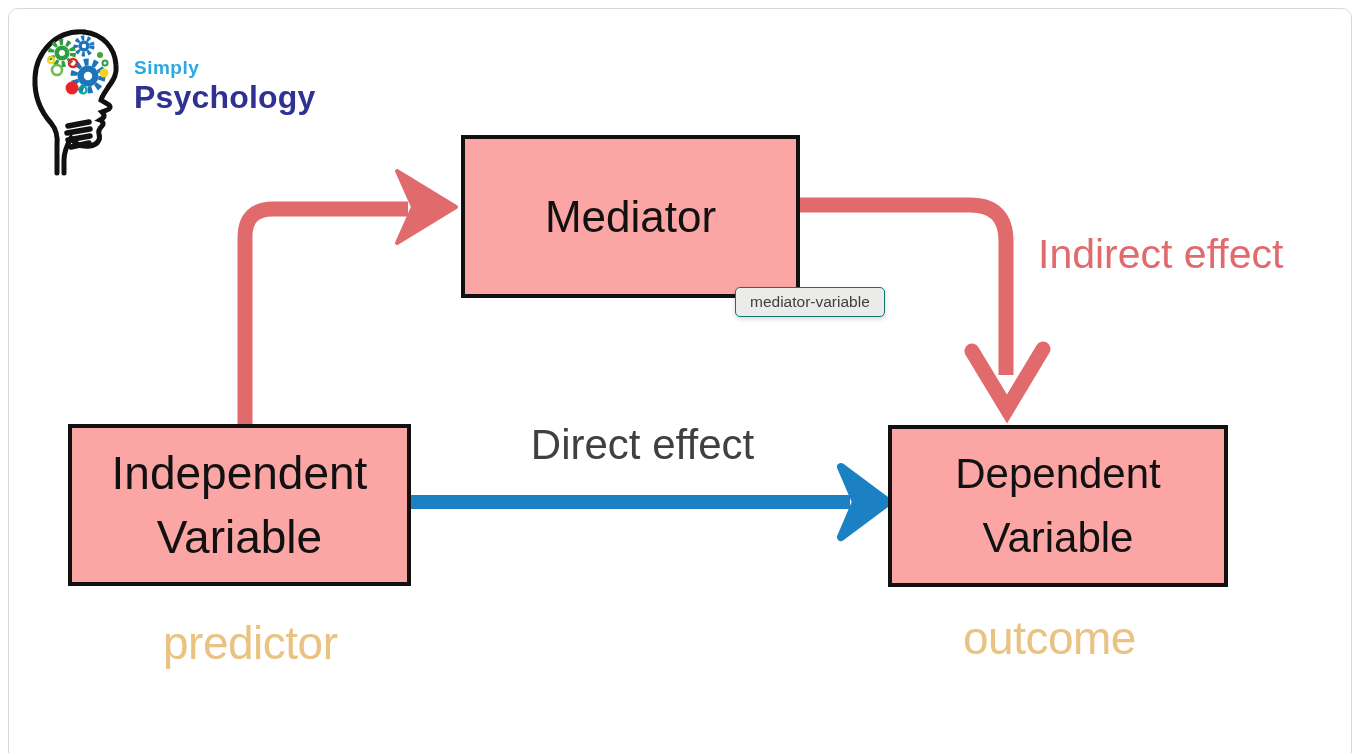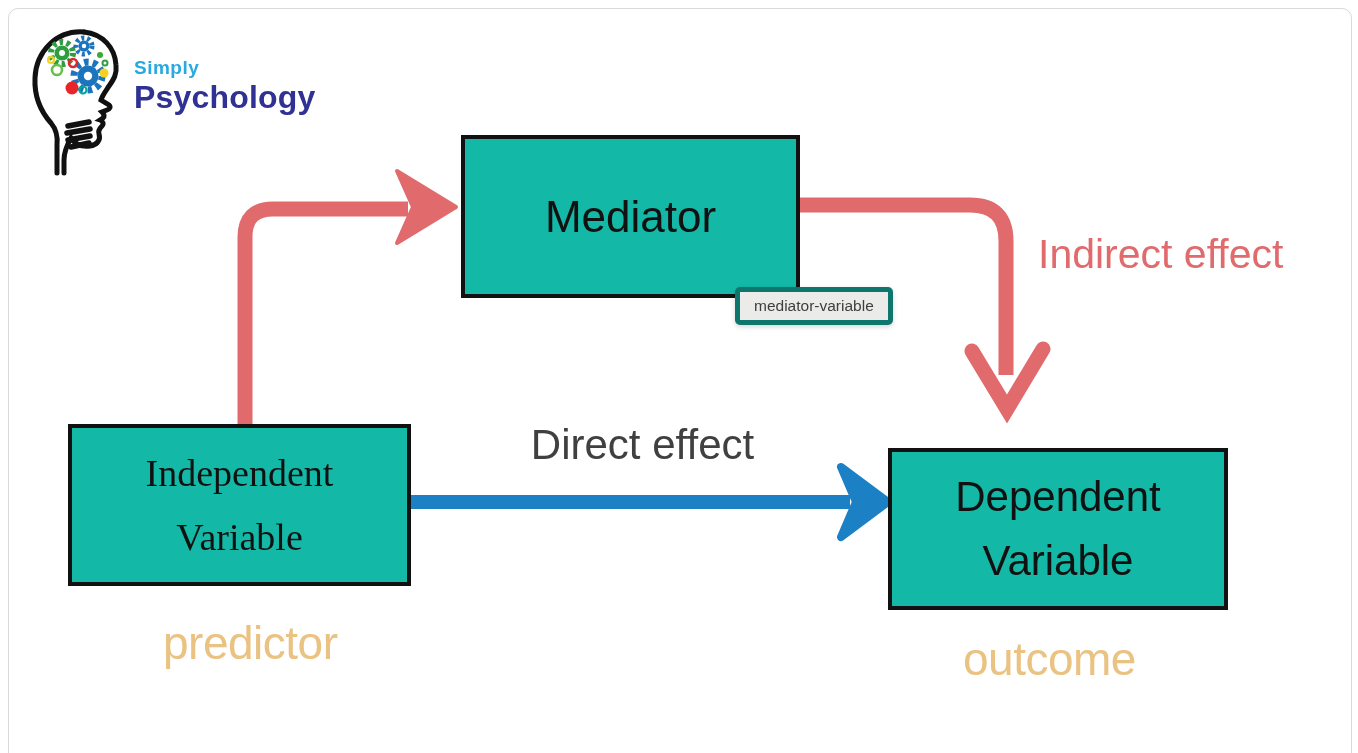--- a/index.html
+++ b/index.html
@@ -15,38 +15,38 @@
   
   .logo{position:absolute;left:26px;top:24px;width:320px;height:160px;}
   .logo svg{position:absolute;left:0;top:2px;}
   .brand{position:absolute;left:108px;top:34px;line-height:1;}
   .brand .l1{font-size:19px;font-weight:600;color:#29a9e1;letter-spacing:.5px;}
   .brand .l2{font-size:32px;font-weight:800;color:#2f3193;margin-top:4px;letter-spacing:.2px;}
   
   svg.arrows{position:absolute;left:0;top:0;pointer-events:none;}
   
   .node{
-    position:absolute;background:#14b8a6;border:4px solid #111111;
+    position:absolute;background:#fca5a5;border:4px solid #111111;
     display:flex;flex-direction:column;align-items:center;justify-content:center;
     color:#111111;text-align:center;
   }
   .node-mediator{left:461px;top:135px;width:331px;height:155px;font-size:44px;}
-  .node-independent{left:68px;top:424px;width:335px;height:154px;font-size:38px;line-height:64px;font-family:Liberation Serif, serif;}
-  .node-dependent{left:888px;top:425px;width:332px;height:154px;font-size:42px;line-height:64px;margin-top:23px;}
+  .node-independent{left:68px;top:424px;width:335px;height:154px;font-size:46px;line-height:64px;}
+  .node-dependent{left:888px;top:425px;width:332px;height:154px;font-size:42px;line-height:64px;}
   
   .lbl{position:absolute;line-height:1;white-space:nowrap;text-align:right;}
   .lbl-direct{left:500px;top:424px;width:285px;text-align:center;font-size:42px;color:#404040;}
   .lbl-indirect{left:1038px;top:234px;font-size:41px;color:#e16a6d;}
   .lbl-role{font-size:46px;color:#eac282;letter-spacing:-.5px;}
   .lbl-predictor{left:163px;top:620px;}
-  .lbl-outcome{left:963px;top:636px;}
+  .lbl-outcome{left:963px;top:615px;}
   
   .tooltip{
     position:absolute;left:735px;top:287px;height:28px;
-    padding:0 14px;background:#ebebe9;border:5px solid #0f766e;border-radius:5px;
+    padding:0 14px;background:#ebebe9;border:1px solid #0f766e;border-radius:5px;
     font-size:15.5px;color:#3e3e3e;line-height:27px;white-space:nowrap;
     box-shadow:0 2px 5px rgba(0,0,0,.16);z-index:5;
   }
 </style>
 </head>
 <body>
 
 <div class="card"></div>
 
 <div class="logo">

